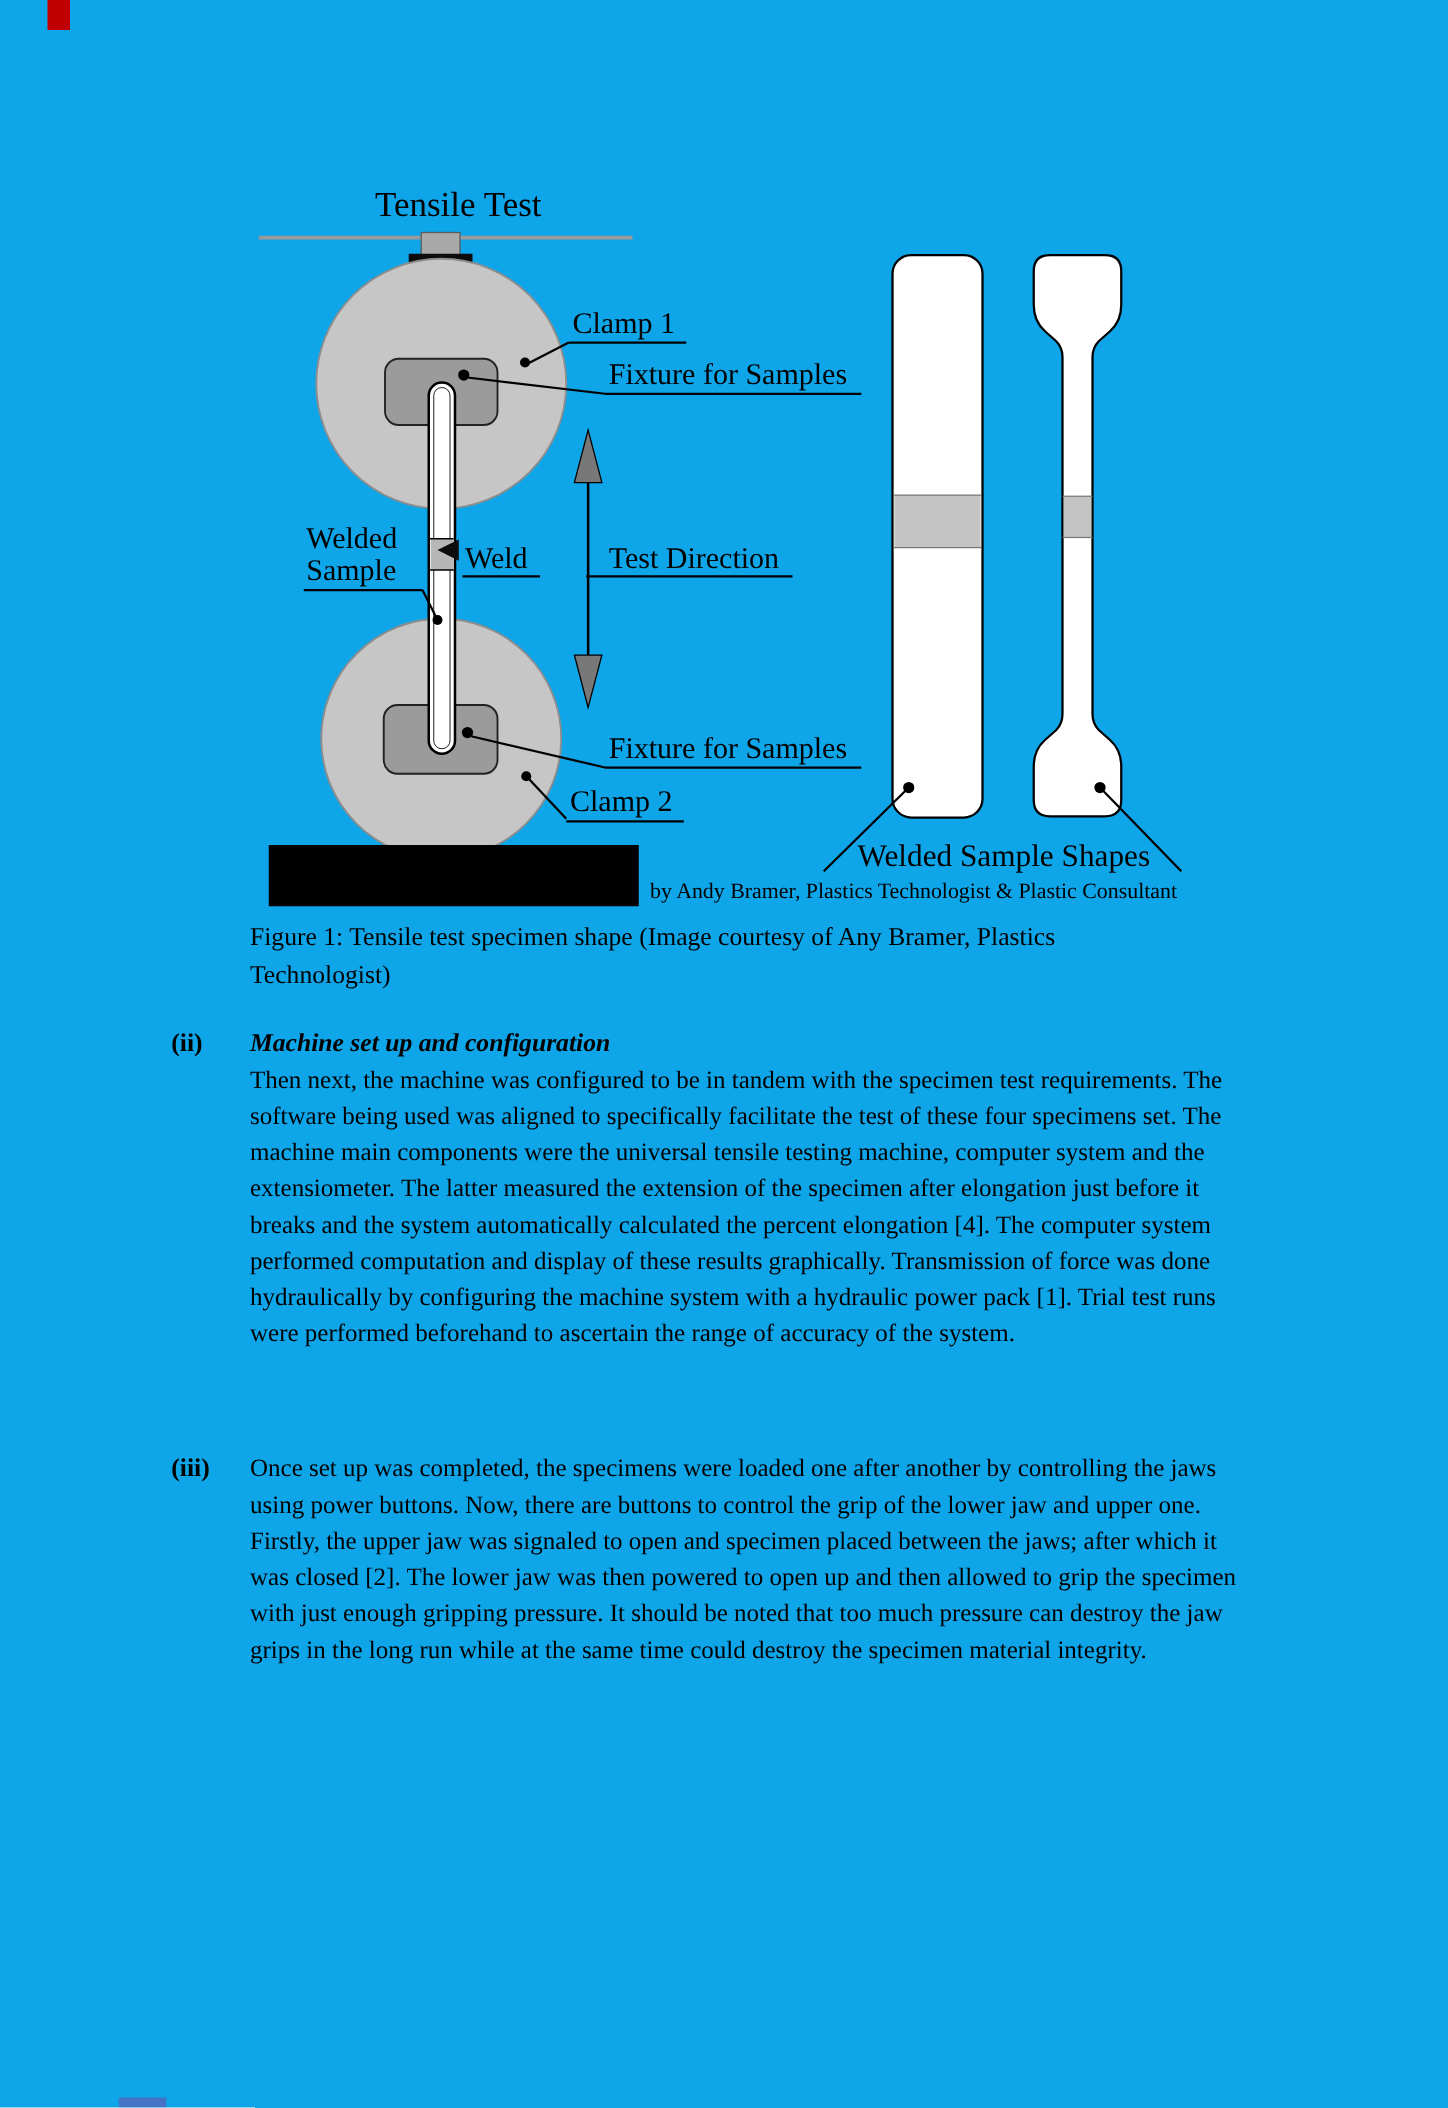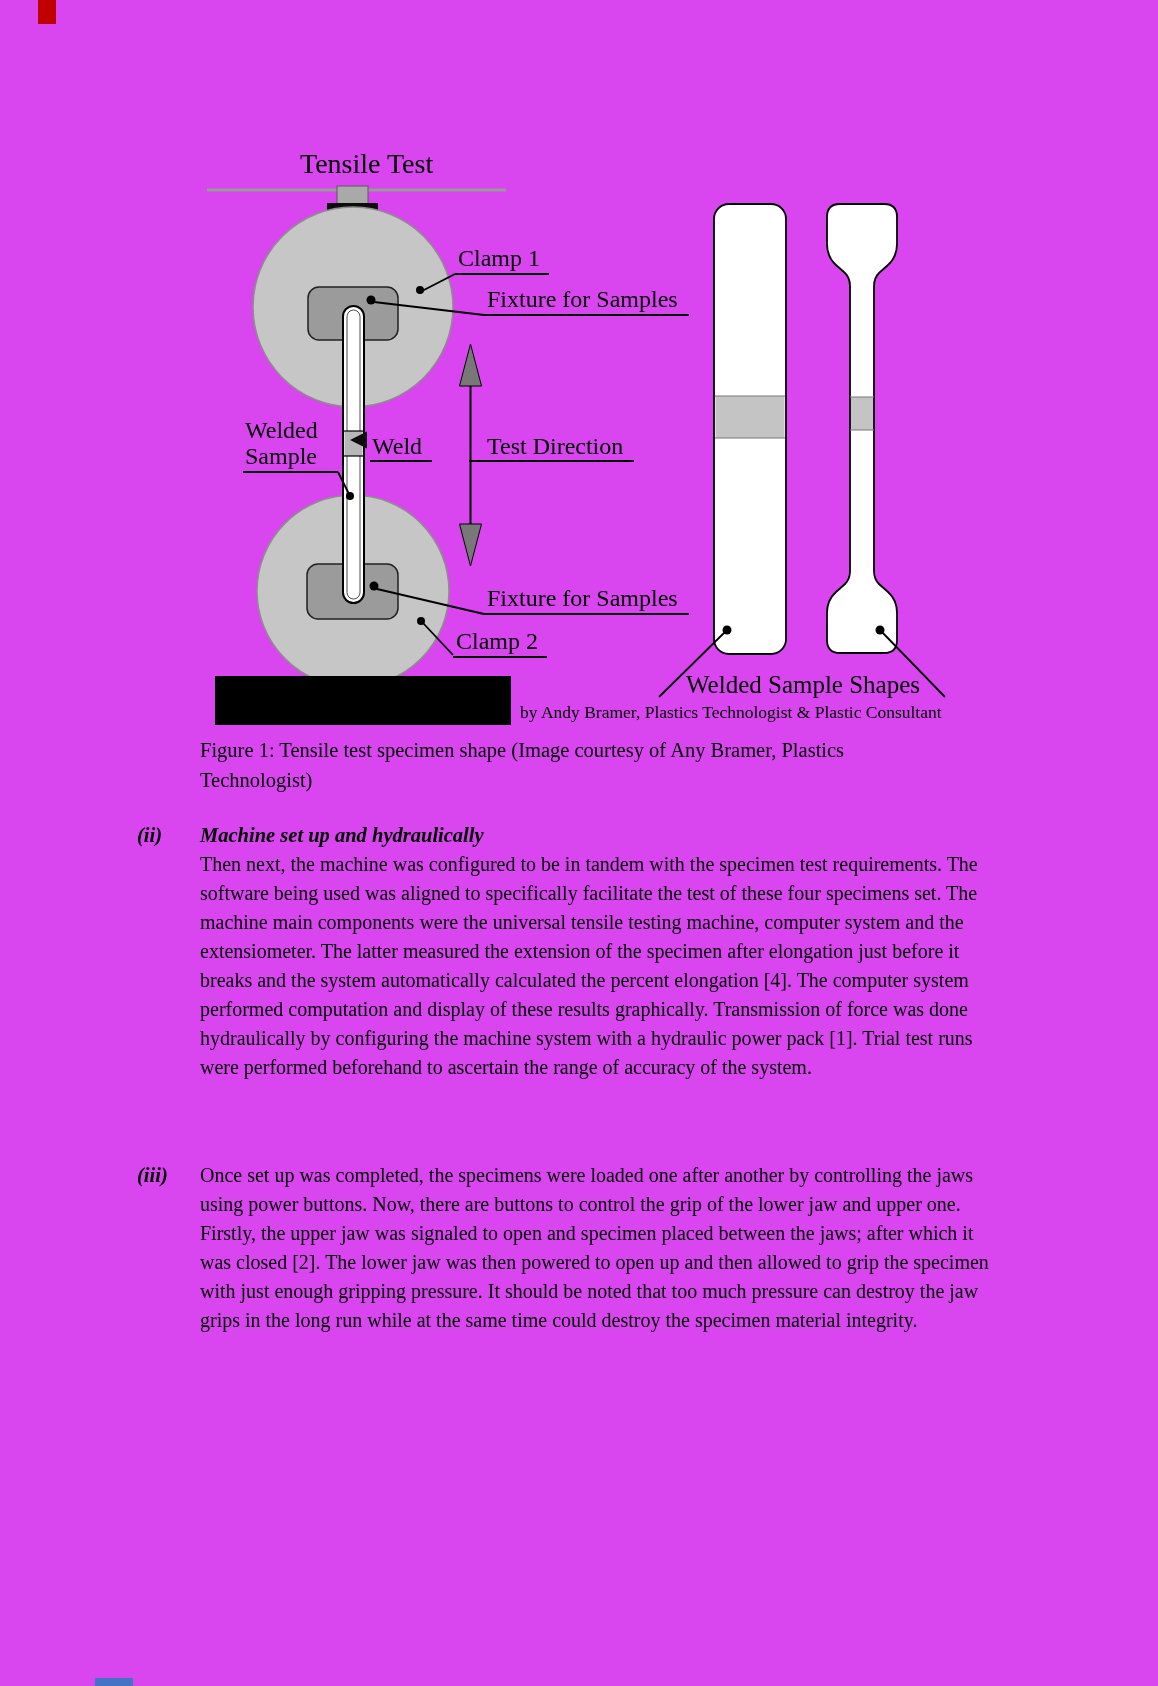--- a/index.html
+++ b/index.html
@@ -1,25 +1,25 @@
 <!DOCTYPE html>
 <html><head>
 <meta charset="utf-8">
 <style>
   * { margin:0; padding:0; box-sizing:border-box; }
   html, body { background:#ffffff; }
   .page {
-    position:relative; width:1158px; height:1686px; background:#d946ef;
+    position:relative; width:1158px; height:1686px; background:#0ea5e9;
     font-family:"Liberation Serif", serif; color:#000; overflow:hidden;
   }
   .diagram { position:absolute; top:0; left:0; }
   svg text { font-family:"Liberation Serif", serif; fill:#000; }
   .caption { position:absolute; left:200px; top:735px; width:715px; font-size:20.5px; line-height:30px; }
   .section { position:absolute; left:137px; display:flex; align-items:flex-start; }
-  .sec-marker { width:63px; flex:none; font-weight:bold; font-style:italic; font-size:20.5px; line-height:29px; }
+  .sec-marker { width:63px; flex:none; font-weight:bold; font-size:20.5px; line-height:29px; }
   .sec-content { width:790px; }
   .sec-heading { font-weight:bold; font-style:italic; font-size:20.5px; line-height:29px; }
   .sec-body { font-size:20px; line-height:29px; }
   .marker-red  { position:absolute; left:38px; top:0; width:18px; height:24px; background:#c00000; }
   .marker-blue { position:absolute; left:95px; top:1678px; width:38px; height:8px; background:#4472c4; }
 </style>
 </head>
 <body>
 
 <div class="page">
@@ -105,21 +105,21 @@
     <text x="686" y="693" font-size="25">Welded Sample Shapes</text>
 
     <text x="520" y="718" font-size="17.5">by Andy Bramer, Plastics Technologist &amp; Plastic Consultant</text>
   </svg>
 
   <p class="caption">Figure 1: Tensile test specimen shape (Image courtesy of Any Bramer, Plastics Technologist)</p>
 
   <div class="section" style="top:821px">
     <div class="sec-marker">(ii)</div>
     <div class="sec-content">
-      <div class="sec-heading">Machine set up and hydraulically</div>
+      <div class="sec-heading">Machine set up and configuration</div>
       <div class="sec-body">Then next, the machine was configured to be in tandem with the specimen test requirements. The software being used was aligned to specifically facilitate the test of these four specimens set. The machine main components were the universal tensile testing machine, computer system and the extensiometer. The latter measured the extension of the specimen after elongation just before it breaks and the system automatically calculated the percent elongation [4]. The computer system performed computation and display of these results graphically. Transmission of force was done hydraulically by configuring the machine system with a hydraulic power pack [1]. Trial test runs were performed beforehand to ascertain the range of accuracy of the system.</div>
     </div>
   </div>
 
   <div class="section" style="top:1161px">
     <div class="sec-marker">(iii)</div>
     <div class="sec-content">
       <div class="sec-body">Once set up was completed, the specimens were loaded one after another by controlling the jaws using power buttons. Now, there are buttons to control the grip of the lower jaw and upper one. Firstly, the upper jaw was signaled to open and specimen placed between the jaws; after which it was closed [2]. The lower jaw was then powered to open up and then allowed to grip the specimen with just enough gripping pressure. It should be noted that too much pressure can destroy the jaw grips in the long run while at the same time could destroy the specimen material integrity.</div>
     </div>
   </div>

